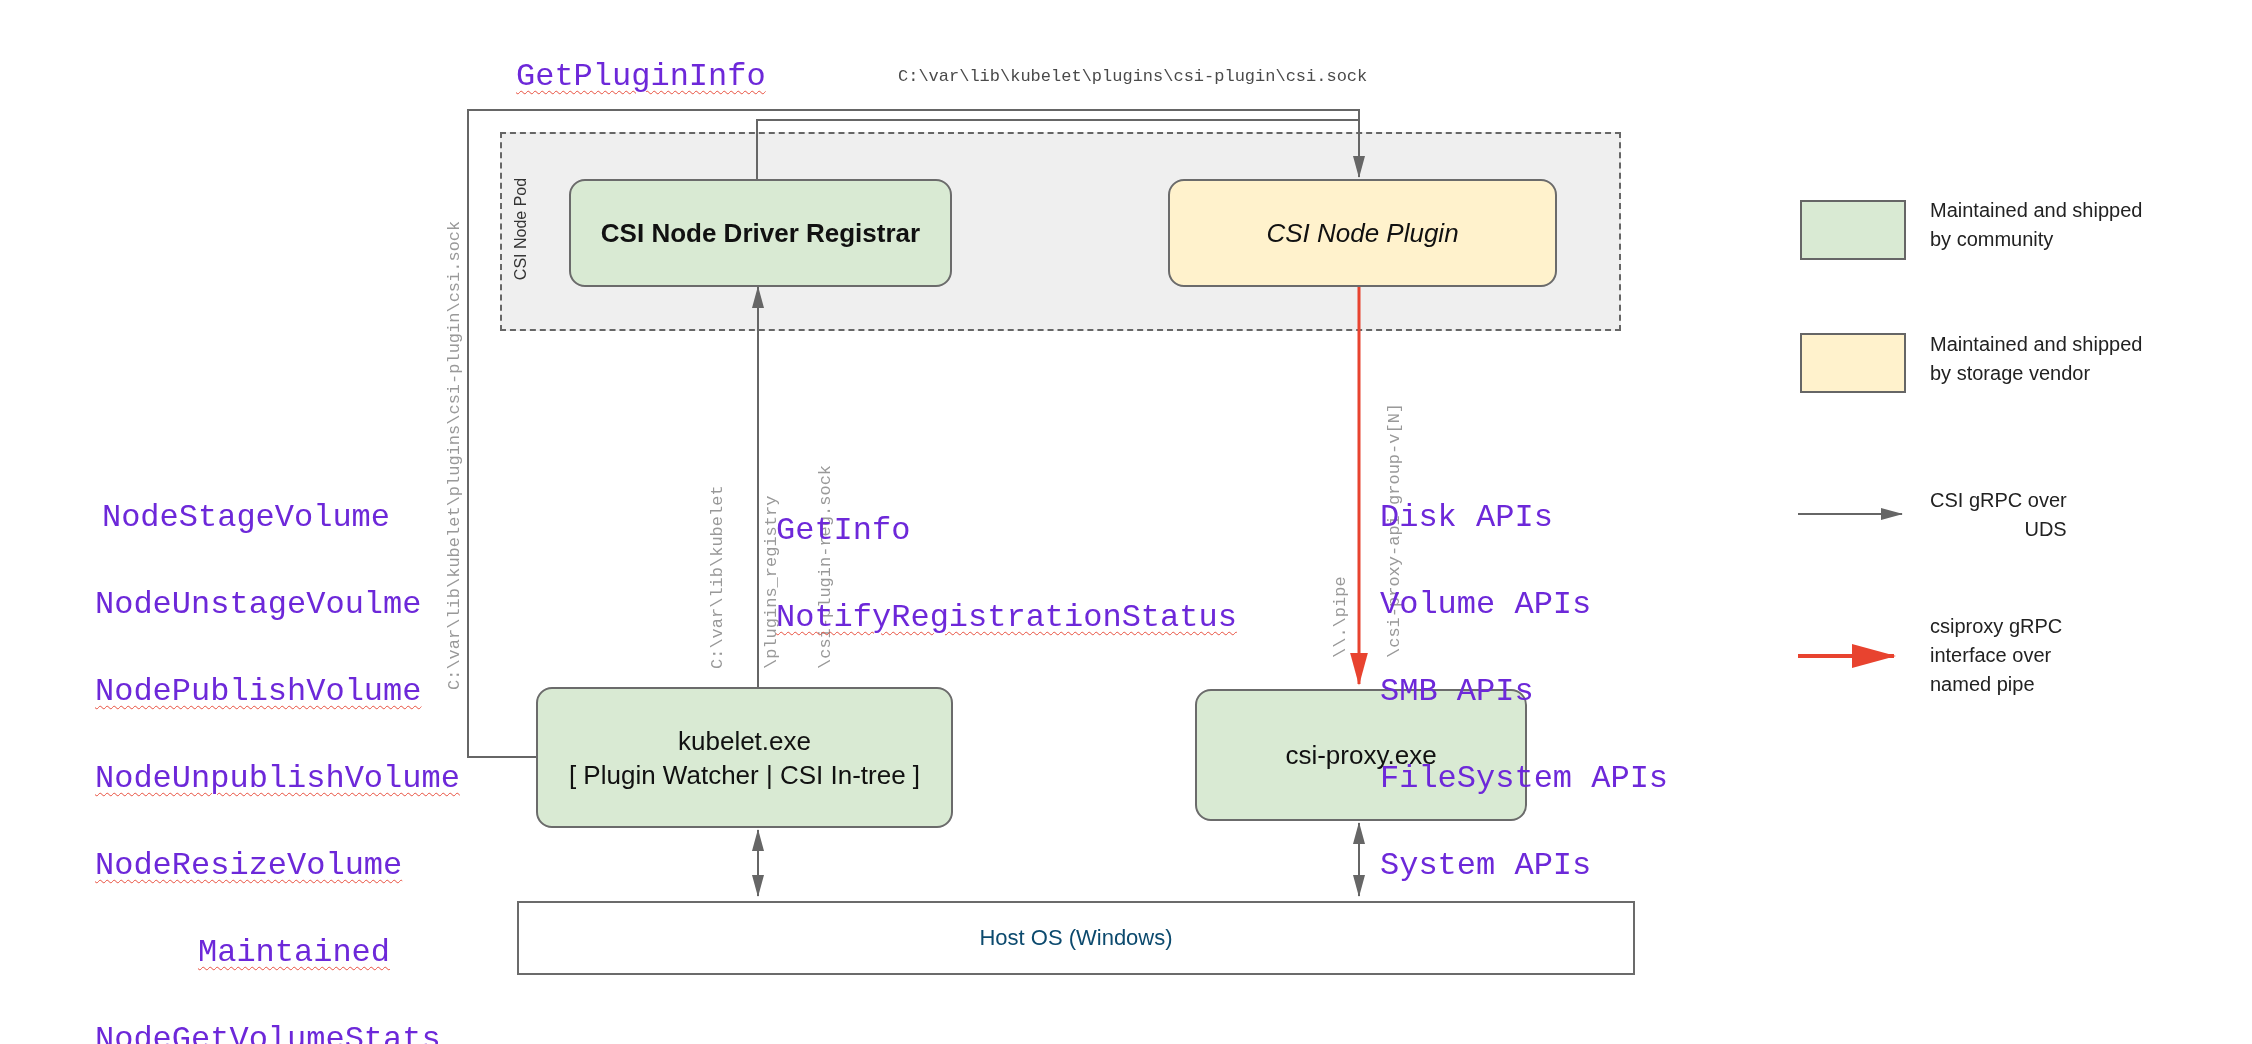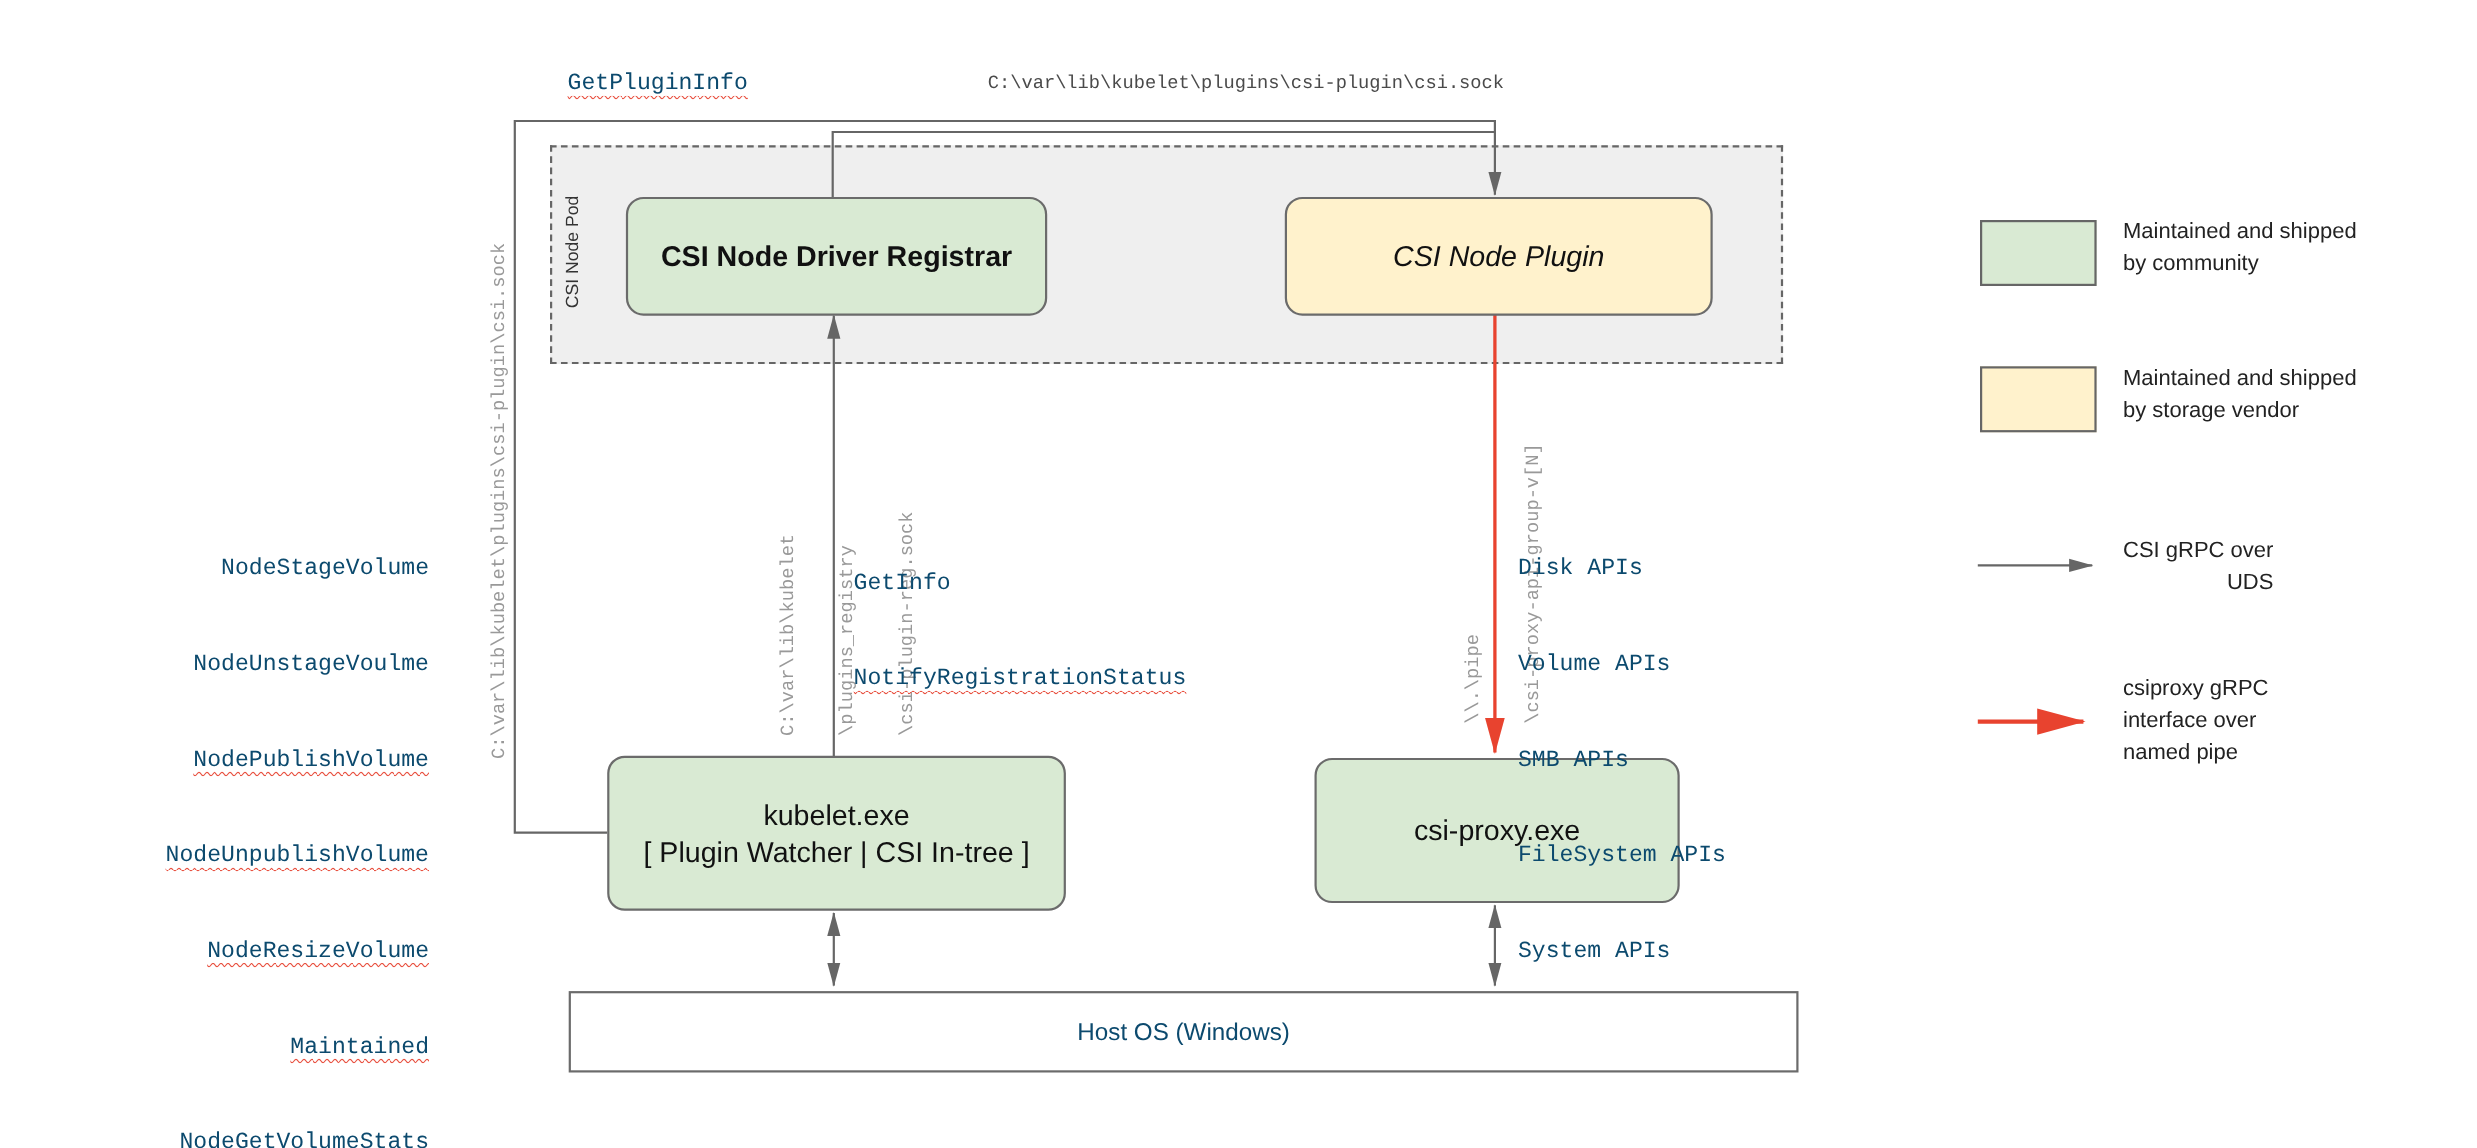--- a/index.html
+++ b/index.html
@@ -11,27 +11,27 @@
   .pod{left:500px;top:132px;width:1117px;height:195px;background:var(--pod_gray,#efefef);
        border:2px dashed #666;z-index:1;}
   svg.wires{left:0;top:0;width:2252px;height:1044px;z-index:2;}
   .nodebox{z-index:3;border:2px solid #6b6b6b;border-radius:16px;display:flex;flex-direction:column;
            align-items:center;justify-content:center;text-align:center;color:#111;font-size:26px;line-height:34px;}
   .green{background:var(--community_green,#d9ead3);}
   .yellow{background:var(--vendor_yellow,#fff2cc);}
 
   .box-registrar{left:569px;top:179px;width:379px;height:104px;font-weight:bold;}
   .box-plugin{left:1168px;top:179px;width:385px;height:104px;font-style:italic;}
-  .box-kubelet{left:552px;top:687px;width:413px;height:137px;}
+  .box-kubelet{left:536px;top:687px;width:413px;height:137px;}
   .box-proxy{left:1195px;top:689px;width:328px;height:128px;}
   .box-host{left:517px;top:901px;width:1114px;height:70px;z-index:3;border:2px solid #6b6b6b;
             display:flex;align-items:center;justify-content:center;font-size:22px;color:#0c4a6e;}
 
   .mono{font-family:"Liberation Mono","DejaVu Sans Mono",monospace;}
-  .mono-lg{font-size:21px;line-height:29px;color:#0c4a6e;white-space:pre;}
+  .mono-lg{font-size:32px;line-height:29px;color:#6d28d9;white-space:pre;}
   .mono-sm{font-size:17px;line-height:18px;color:#4a4a4a;white-space:pre;}
   .gray-path{color:#999;}
   .sq{text-decoration-line:underline;text-decoration-style:wavy;
       text-decoration-color:var(--squiggle_red,#e8503f);text-decoration-thickness:1px;
       text-underline-offset:5px;}
   .right{text-align:right;}
   .rot{transform:rotate(-90deg);transform-origin:center center;}
 
   .pod-label{left:462px;top:214px;width:130px;height:30px;font-size:16px;color:#333;
              text-align:center;z-index:2;}

